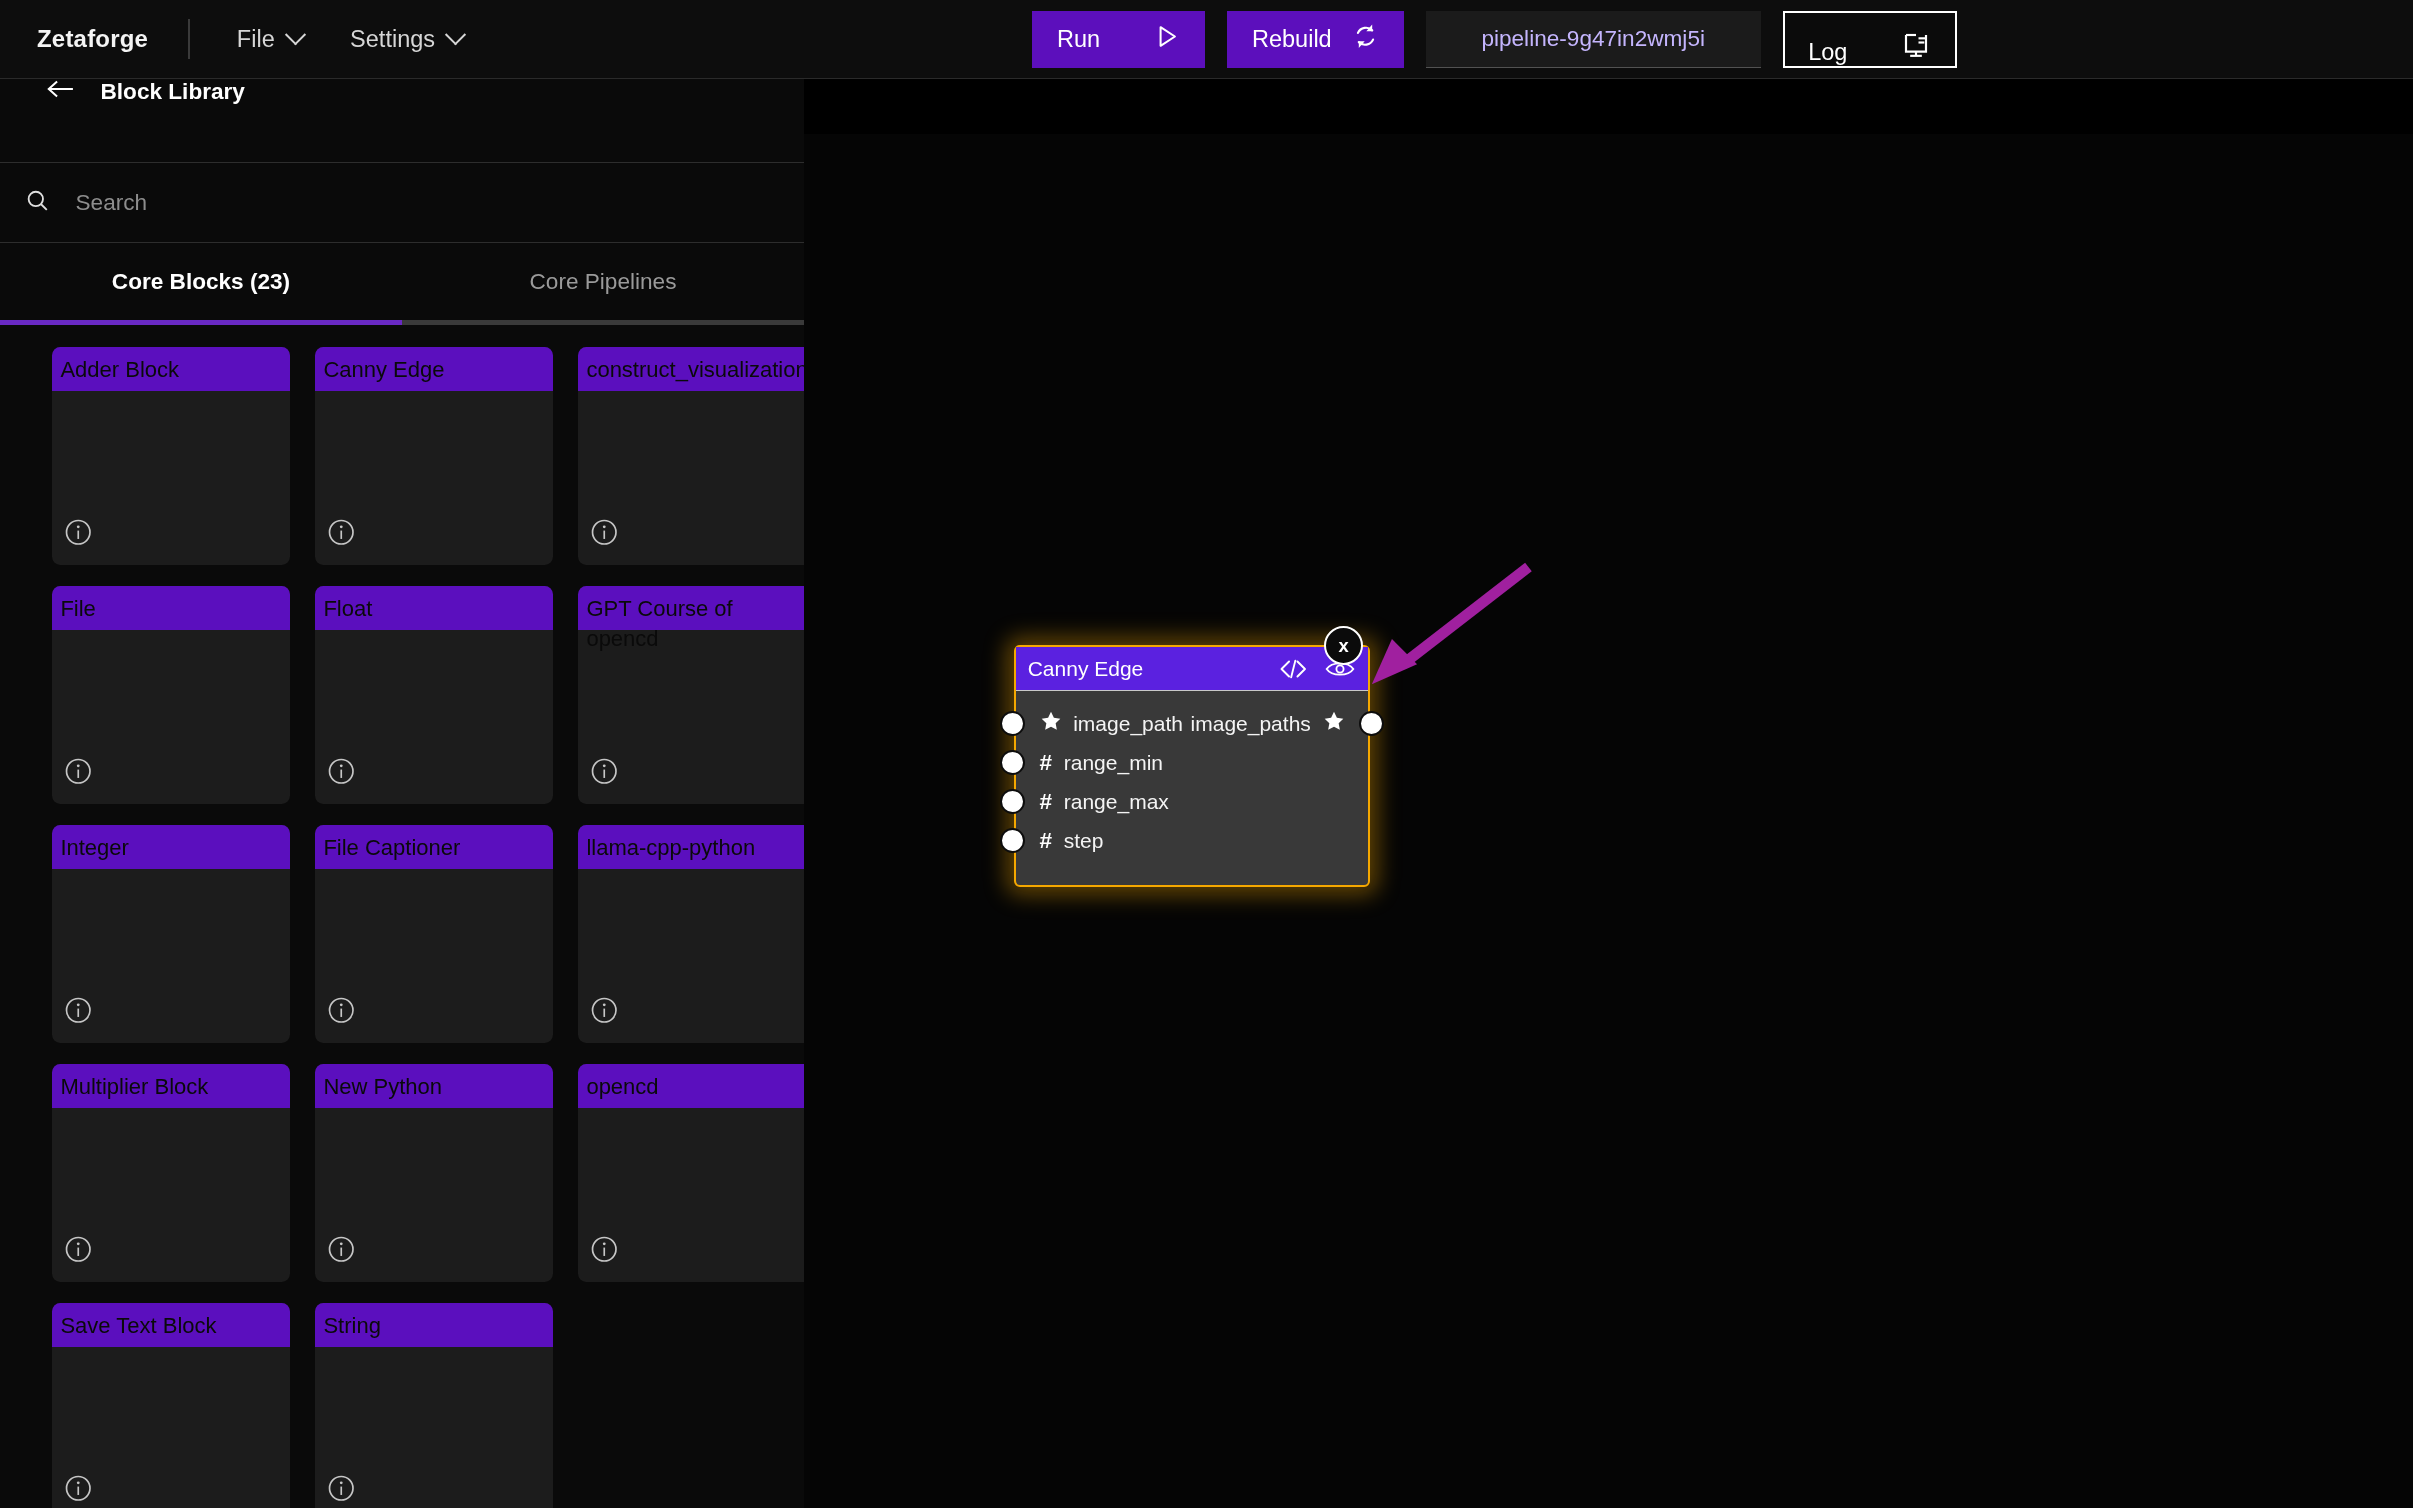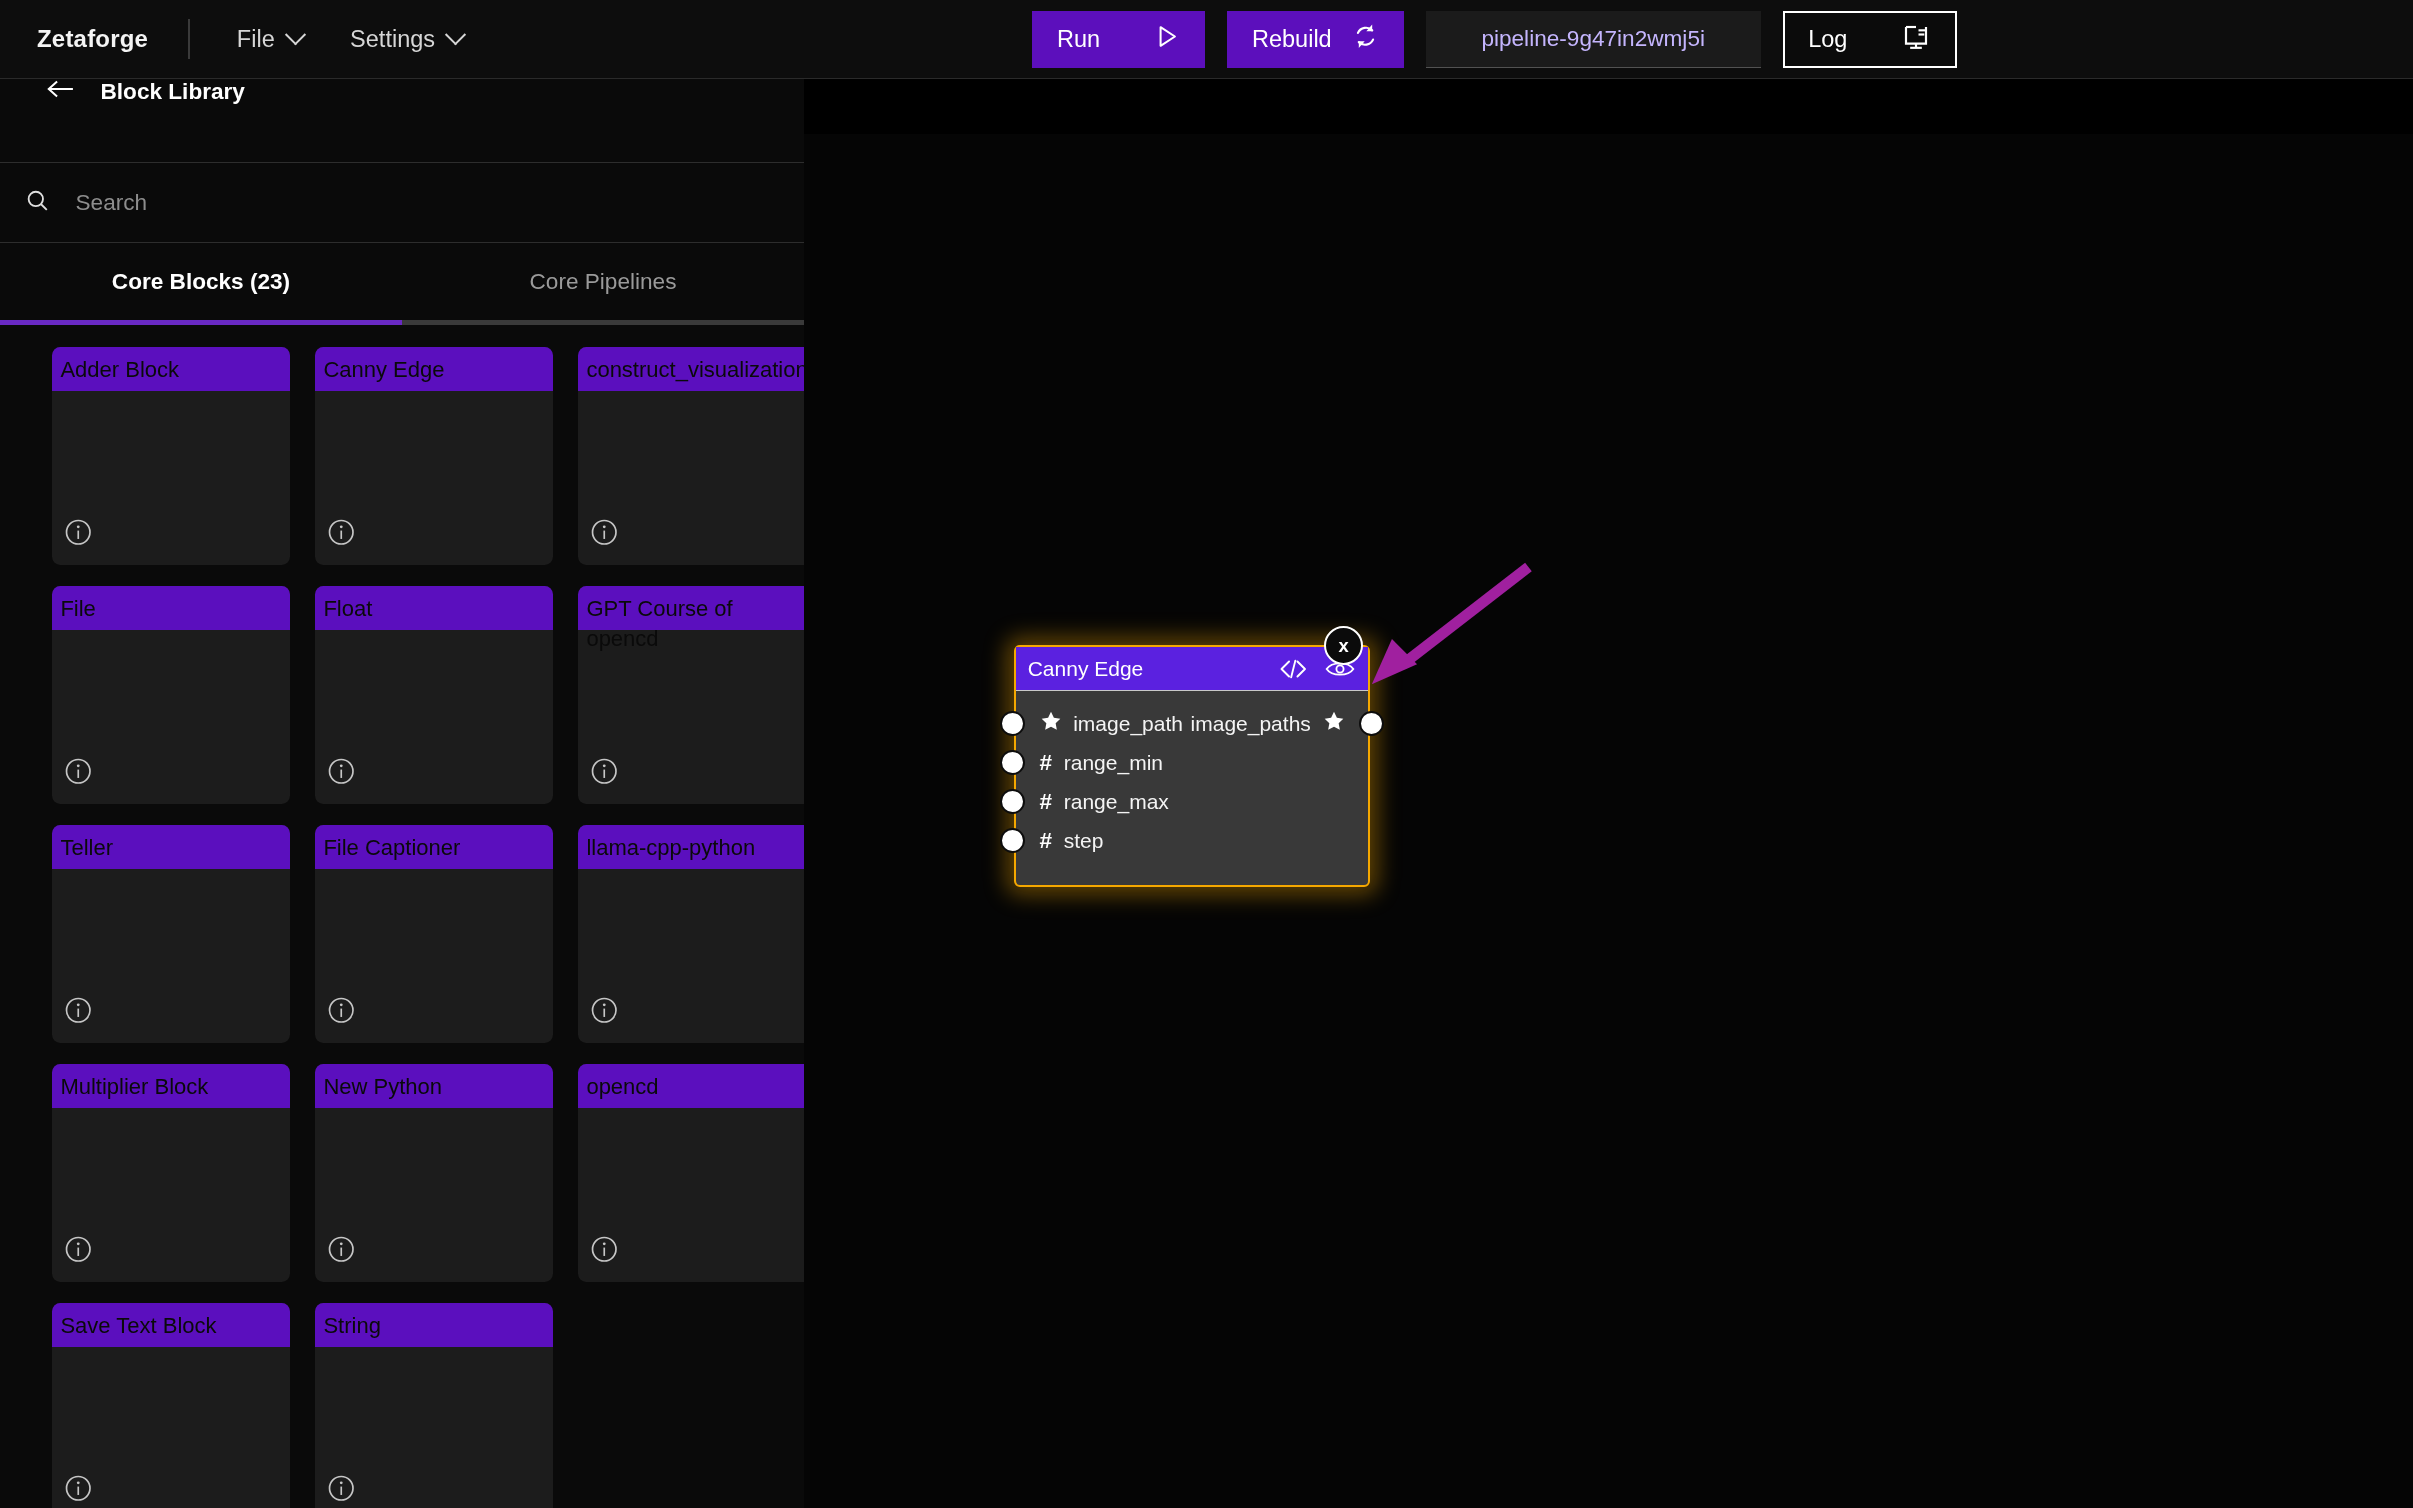--- a/index.html
+++ b/index.html
@@ -85,21 +85,21 @@
   }
   .btn-outline {
     background: #0b0b0b;
     border: 2.5px solid #ffffff;
     color: #ffffff;
     font-size: 23.5px;
     font-family: "Liberation Sans", sans-serif;
     padding: 0 23.5px;
     min-width: 174px;
     display: flex;
-    align-items: center;
+    align-items: flex-end;
     justify-content: space-between;
     gap: 20px;
     cursor: pointer;
   }
 
   
   #sidebar {
     position: absolute;
     left: 0; top: 79px;
     width: 804px; height: 1430px;
@@ -457,21 +457,21 @@
         <svg width="28.5" height="28.5" viewBox="0 0 34 34">
             <circle cx="17" cy="17" r="14" fill="none" stroke="#c6c6c6" stroke-width="2"></circle>
             <circle cx="17" cy="10.5" r="1.7" fill="#c6c6c6"></circle>
             <line x1="17" y1="15" x2="17" y2="25" stroke="#c6c6c6" stroke-width="2"></line>
           </svg>
       </span>
     </div>
 
     <div class="block-card">
       <div class="block-card-header">
-        <div class="block-card-title">Teller</div>
+        <div class="block-card-title">Integer</div>
       </div>
       <span class="info-icon">
         <svg width="28.5" height="28.5" viewBox="0 0 34 34">
             <circle cx="17" cy="17" r="14" fill="none" stroke="#c6c6c6" stroke-width="2"></circle>
             <circle cx="17" cy="10.5" r="1.7" fill="#c6c6c6"></circle>
             <line x1="17" y1="15" x2="17" y2="25" stroke="#c6c6c6" stroke-width="2"></line>
           </svg>
       </span>
     </div>
 

